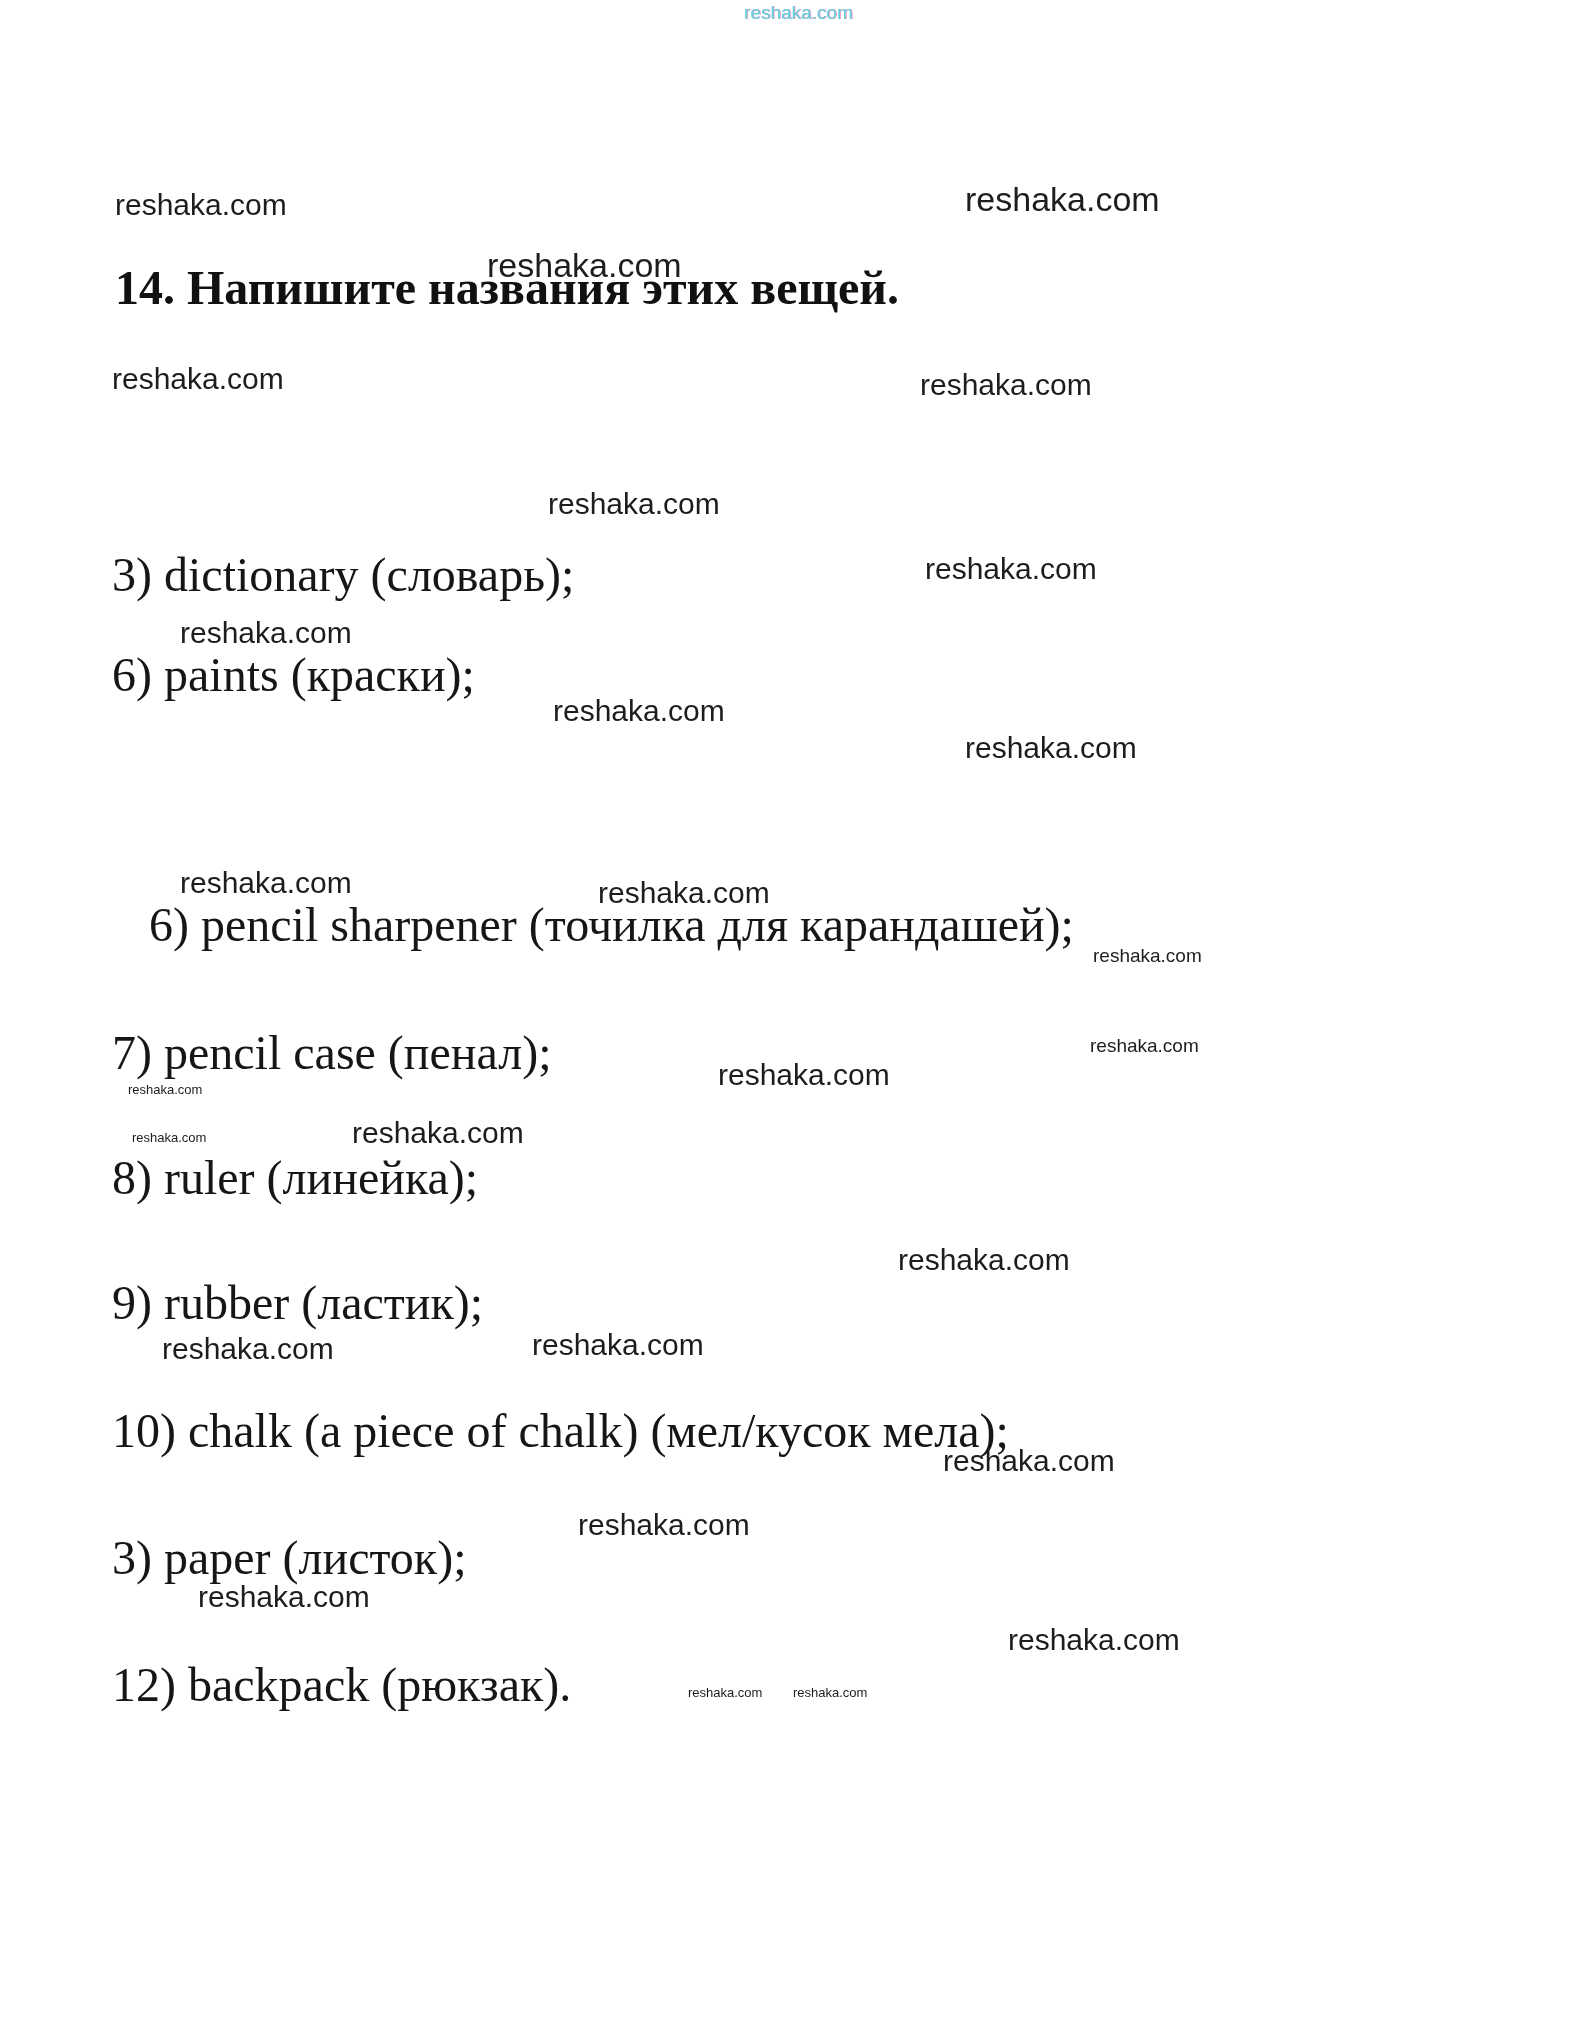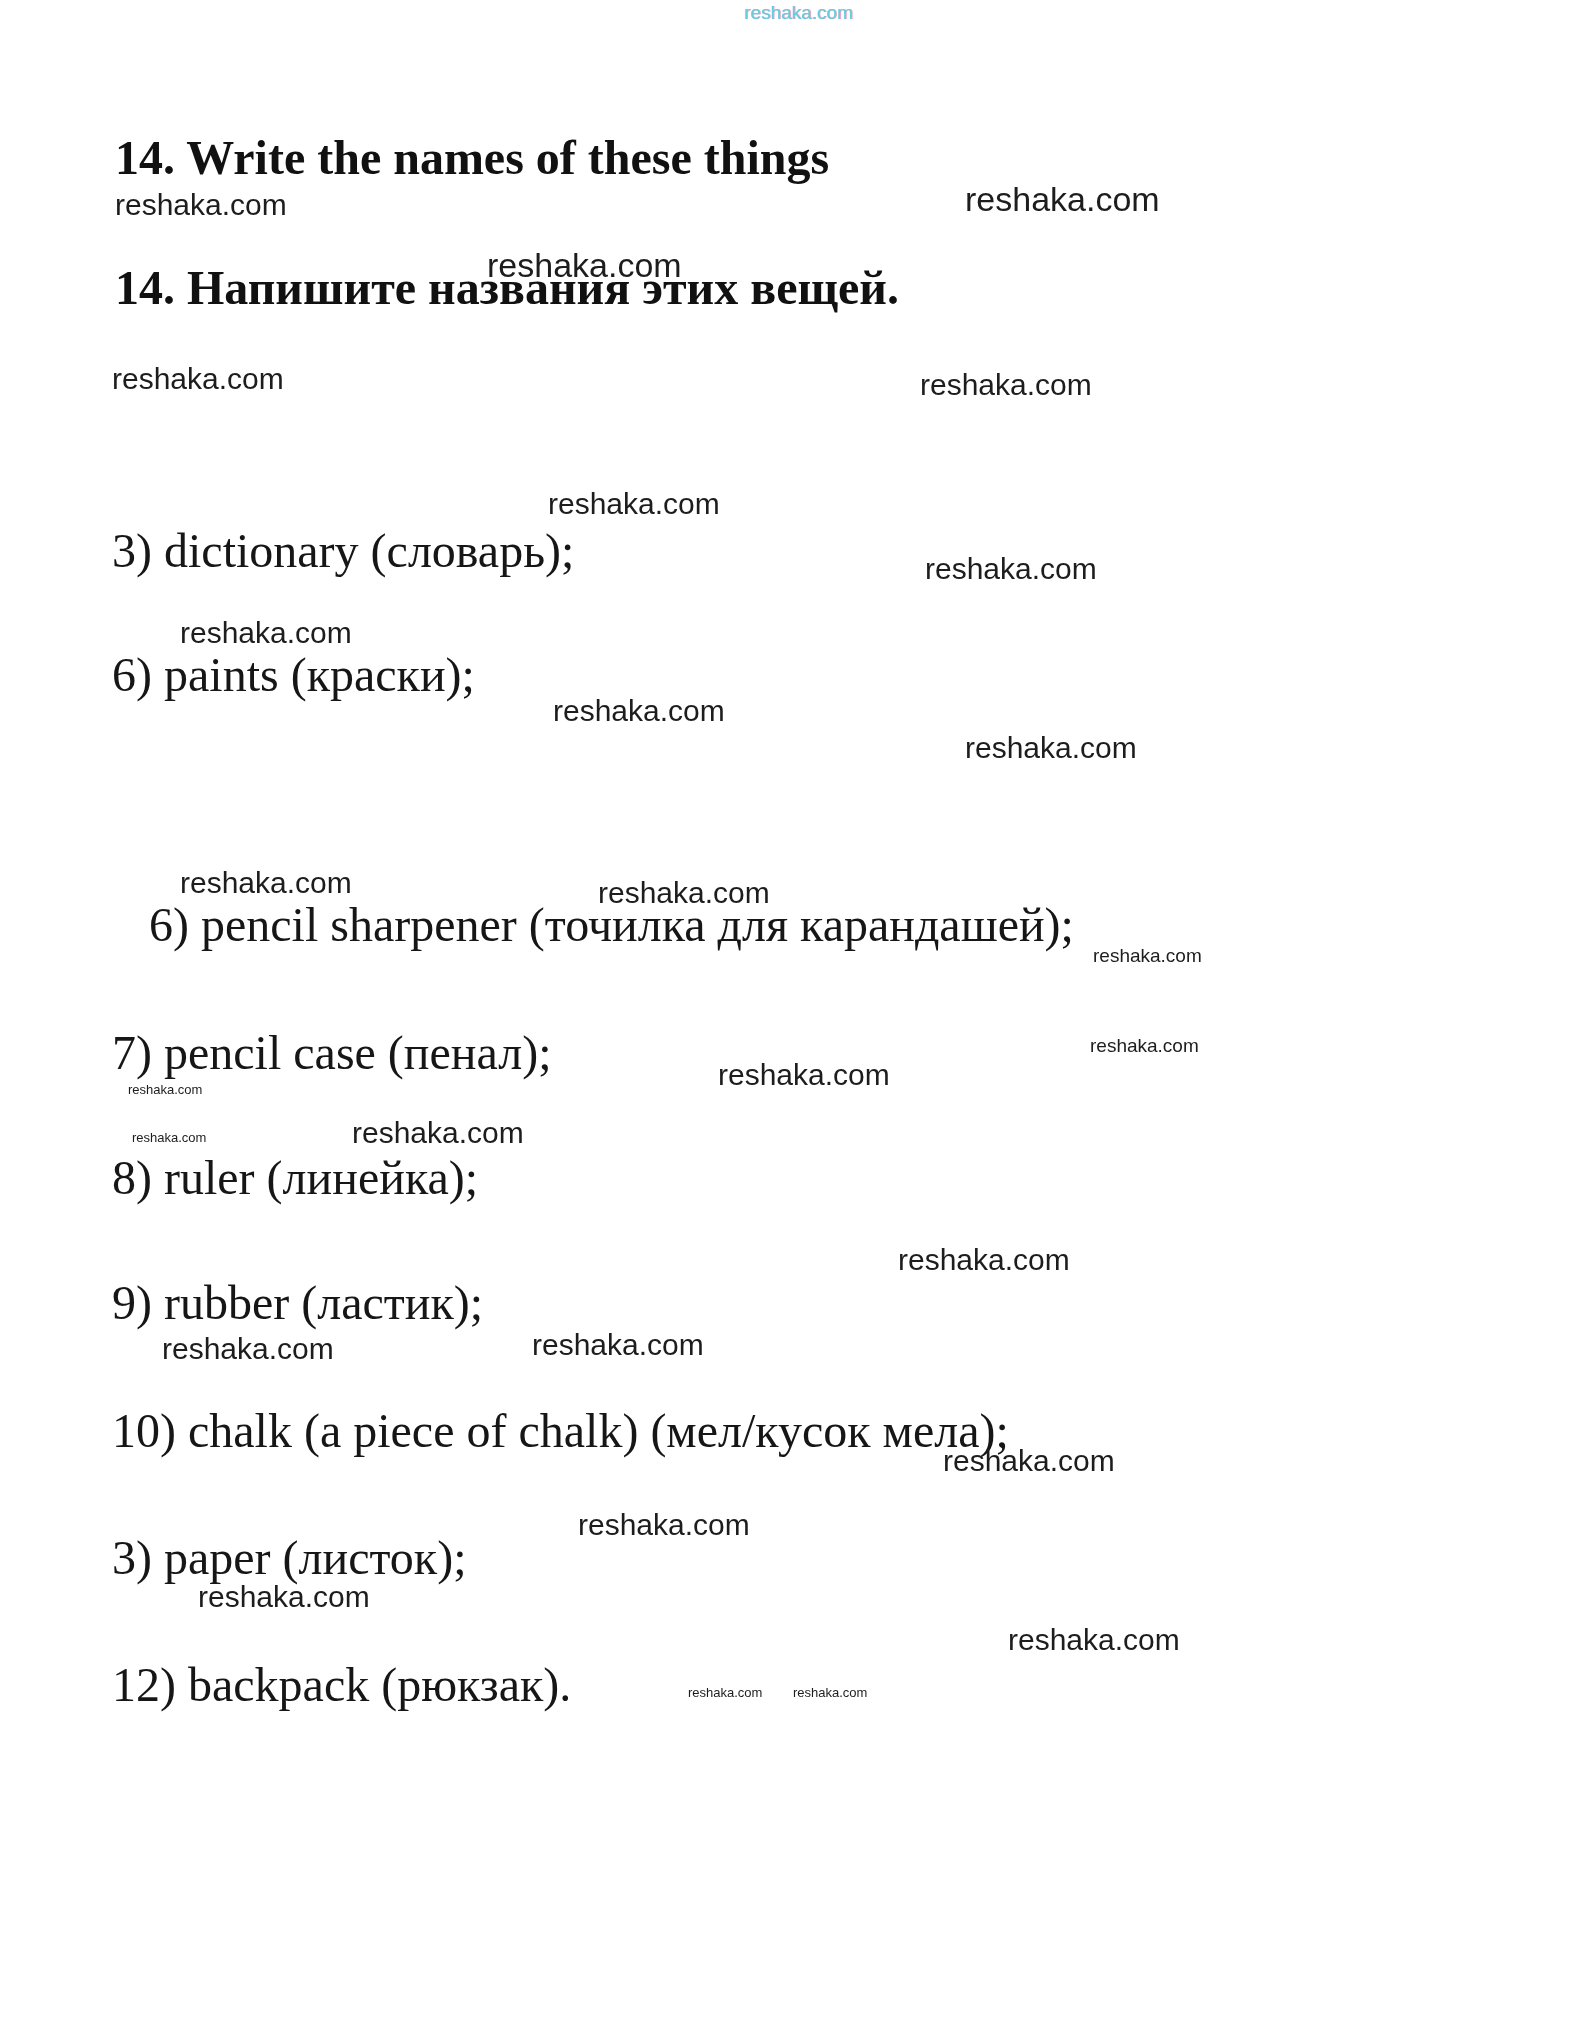--- a/index.html
+++ b/index.html
@@ -47,24 +47,23 @@
     text-shadow: 1px 0 0 #e8a7c9;
   }
 </style>
 </head>
 <body>
 
 <div class="page">
 
   <span class="wm wm-top" style="left:744px; top:2px;">reshaka.com</span>
 
-  <div class="title" style="top:130px;">14. Write the names of these things</div>
   <div class="title" style="top:260px;">14. Напишите названия этих вещей.</div>
 
-  <div class="item" style="top:523px;">3) dictionary (словарь);</div>
+  <div class="item" style="top:547px;">3) dictionary (словарь);</div>
   <div class="item" style="top:647px;">6) paints (краски);</div>
   <div class="item" style="top:897px;margin-left:37px;">6) pencil sharpener (точилка для карандашей);</div>
   <div class="item" style="top:1025px;">7) pencil case (пенал);</div>
   <div class="item" style="top:1150px;">8) ruler (линейка);</div>
   <div class="item" style="top:1275px;">9) rubber (ластик);</div>
   <div class="item" style="top:1403px;">10) chalk (a piece of chalk) (мел/кусок мела);</div>
   <div class="item" style="top:1530px;">3) paper (листок);</div>
   <div class="item" style="top:1657px;">12) backpack (рюкзак).</div>
 
   <span class="wm wm-md" style="left:115px;  top:188px;">reshaka.com</span>

